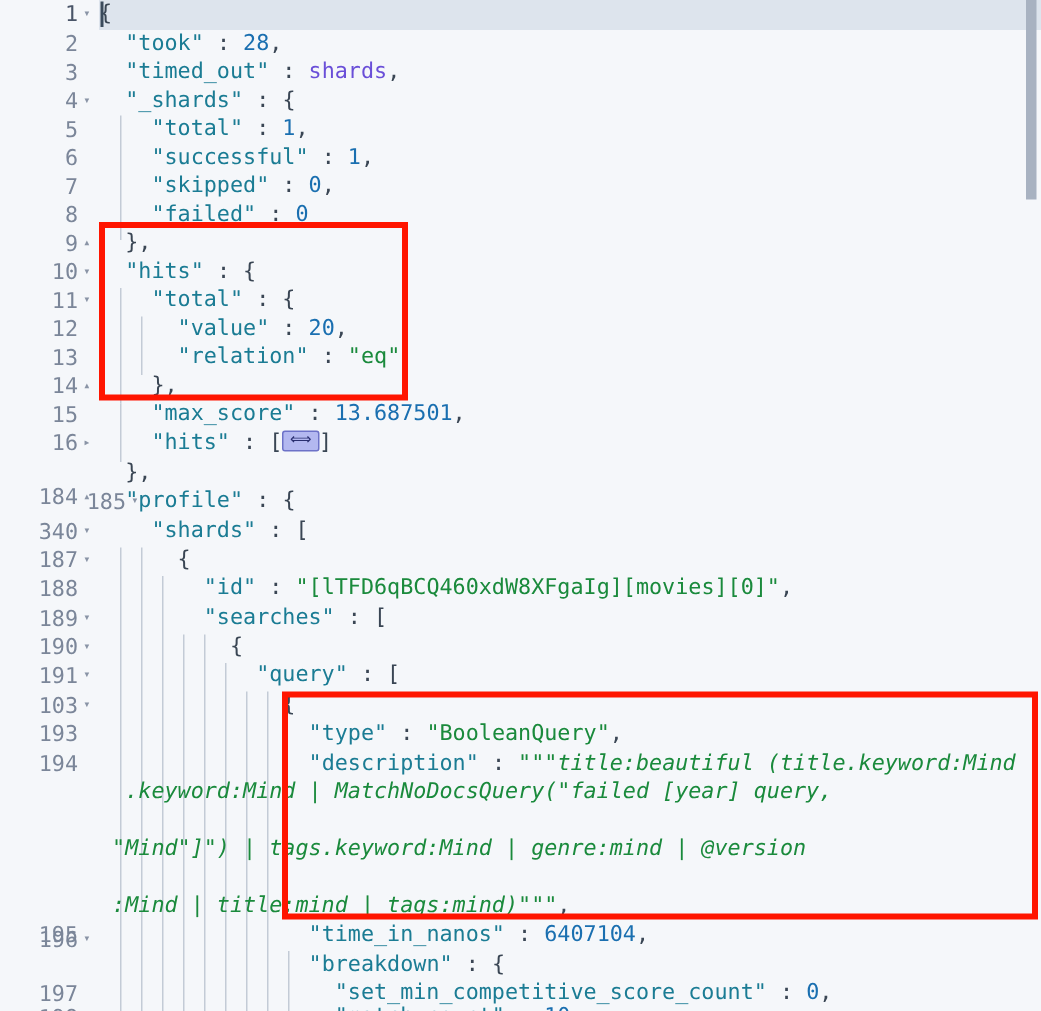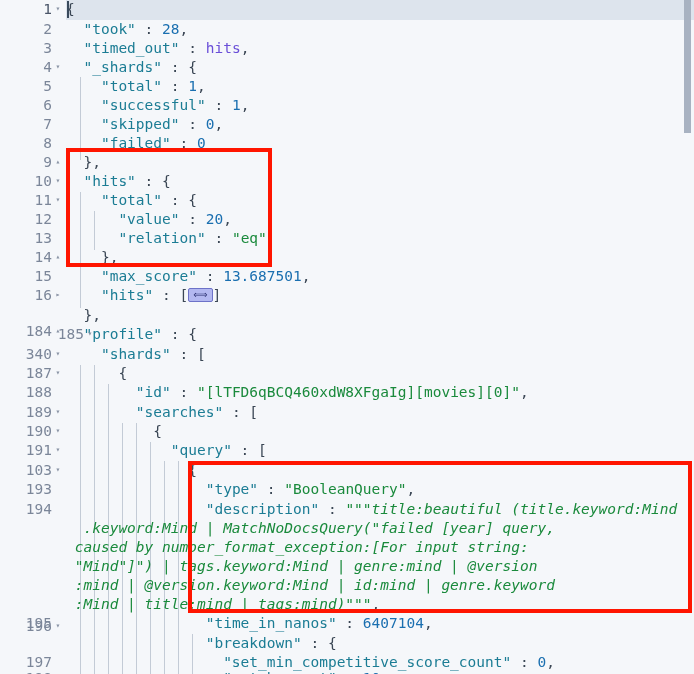--- a/index.html
+++ b/index.html
@@ -171,21 +171,21 @@
   <div class="ig" style="left:164px; top:461px; height:213px;"></div>
   <div class="ig" style="left:178px; top:461px; height:213px;"></div>
   <div class="ig" style="left:192px; top:634px; height:40px;"></div>
 
   <div id="code">
 
     <div class="crow" style="top:0px;"><span class="p">{</span></div>
 
     <div class="crow" style="top:20px;"><span class="p">  </span><span class="k">"took"</span><span class="p"> : </span><span class="n">28</span><span class="p">,</span></div>
 
-    <div class="crow" style="top:39px;"><span class="p">  </span><span class="k">"timed_out"</span><span class="p"> : </span><span class="b">hits</span><span class="p">,</span></div>
+    <div class="crow" style="top:39px;"><span class="p">  </span><span class="k">"timed_out"</span><span class="p"> : </span><span class="b">shards</span><span class="p">,</span></div>
 
     <div class="crow" style="top:58px;"><span class="p">  </span><span class="k">"_shards"</span><span class="p"> : </span><span class="p">{</span></div>
 
     <div class="crow" style="top:77px;"><span class="p">    </span><span class="k">"total"</span><span class="p"> : </span><span class="n">1</span><span class="p">,</span></div>
 
     <div class="crow" style="top:96px;"><span class="p">    </span><span class="k">"successful"</span><span class="p"> : </span><span class="n">1</span><span class="p">,</span></div>
 
     <div class="crow" style="top:115px;"><span class="p">    </span><span class="k">"skipped"</span><span class="p"> : </span><span class="n">0</span><span class="p">,</span></div>
 
     <div class="crow" style="top:134px;"><span class="p">    </span><span class="k">"failed"</span><span class="p"> : </span><span class="n">0</span></div>
@@ -223,25 +223,24 @@
     <div class="crow" style="top:441px;"><span class="p">            </span><span class="k">"query"</span><span class="p"> : </span><span class="p">[</span></div>
 
     <div class="crow" style="top:461px;"><span class="p">              </span><span class="p">{</span></div>
 
     <div class="crow" style="top:480px;"><span class="p">                </span><span class="k">"type"</span><span class="p"> : </span><span class="s">"BooleanQuery"</span><span class="p">,</span></div>
 
     <div class="crow" style="top:500px;"><span class="p">                </span><span class="k">"description"</span><span class="p"> : </span><span class="s">"""</span><span class="desc">title:beautiful (title.keyword:Mind | id</span></div>
 
     <div class="crow" style="top:519px;"><span class="p">  </span><span class="desc">.keyword:Mind | MatchNoDocsQuery("failed [year] query,</span></div>
 
-    <div class="crow" style="top:538px;"><span class="p"> </span><span class="desc">caused by number_format_exception:[For input string:</span></div>
 
     <div class="crow" style="top:557px;"><span class="p"> </span><span class="desc">"Mind"]") | tags.keyword:Mind | genre:mind | @version</span></div>
 
-    <div class="crow" style="top:576px;"><span class="p"> </span><span class="desc">:mind | @version.keyword:Mind | id:mind | genre.keyword</span></div>
+    <div class="crow" style="top:576px;"><span class="p"> </span></div>
 
     <div class="crow" style="top:595px;"><span class="p"> </span><span class="desc">:Mind | title:mind | tags:mind)</span><span class="s">"""</span><span class="p">,</span></div>
 
     <div class="crow" style="top:614px;"><span class="p">                </span><span class="k">"time_in_nanos"</span><span class="p"> : </span><span class="n">6407104</span><span class="p">,</span></div>
 
     <div class="crow" style="top:634px;"><span class="p">                </span><span class="k">"breakdown"</span><span class="p"> : </span><span class="p">{</span></div>
 
     <div class="crow" style="top:653px;"><span class="p">                  </span><span class="k">"set_min_competitive_score_count"</span><span class="p"> : </span><span class="n">0</span><span class="p">,</span></div>
 
     <div class="crow" style="top:669px;"><span class="p">                  </span><span class="k">"match_count"</span><span class="p"> : </span><span class="n">10</span></div>

